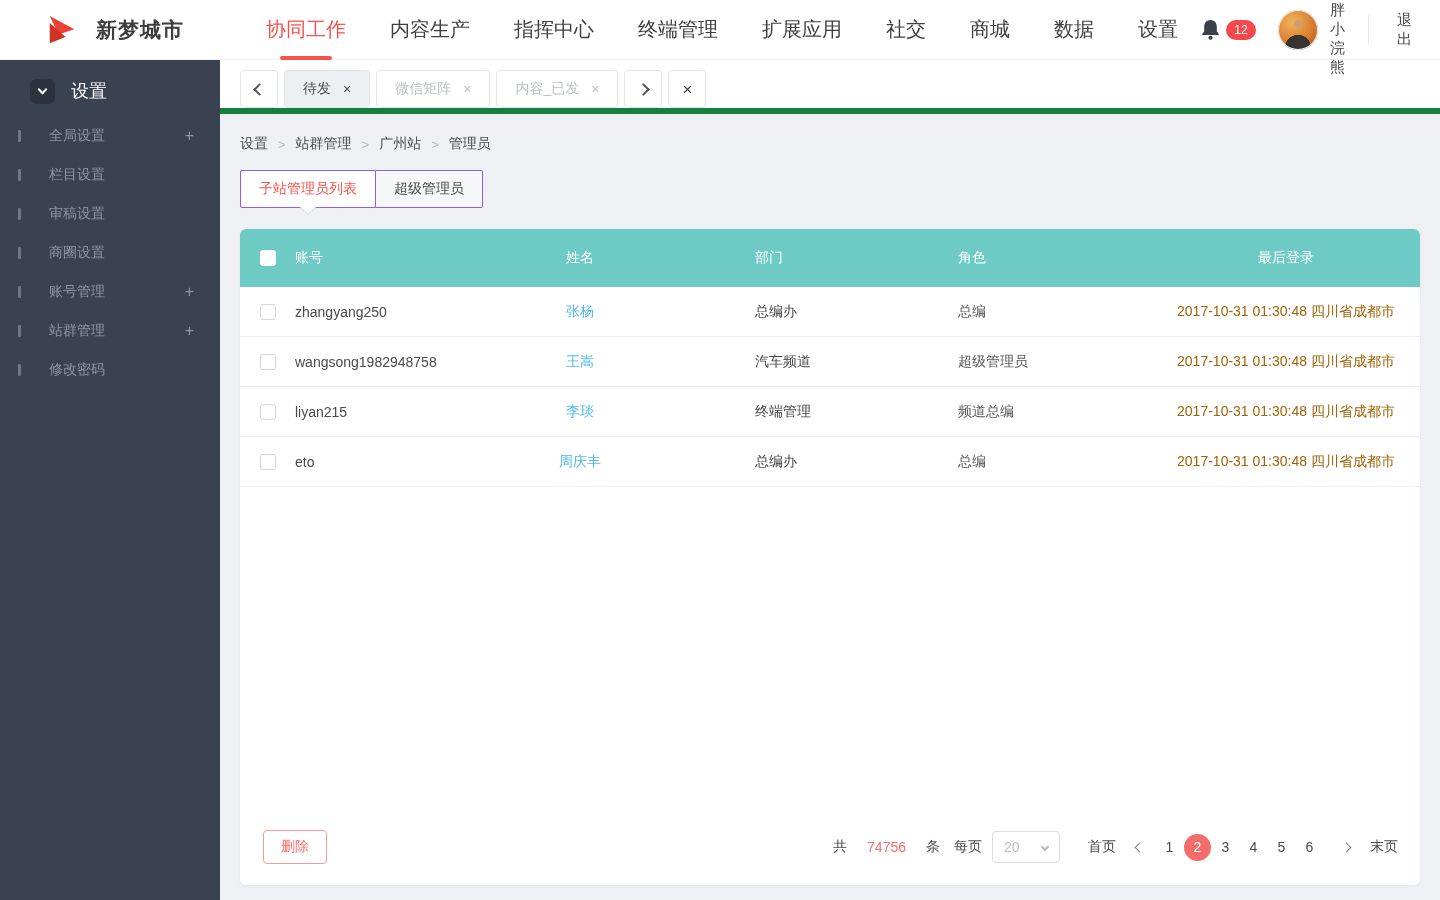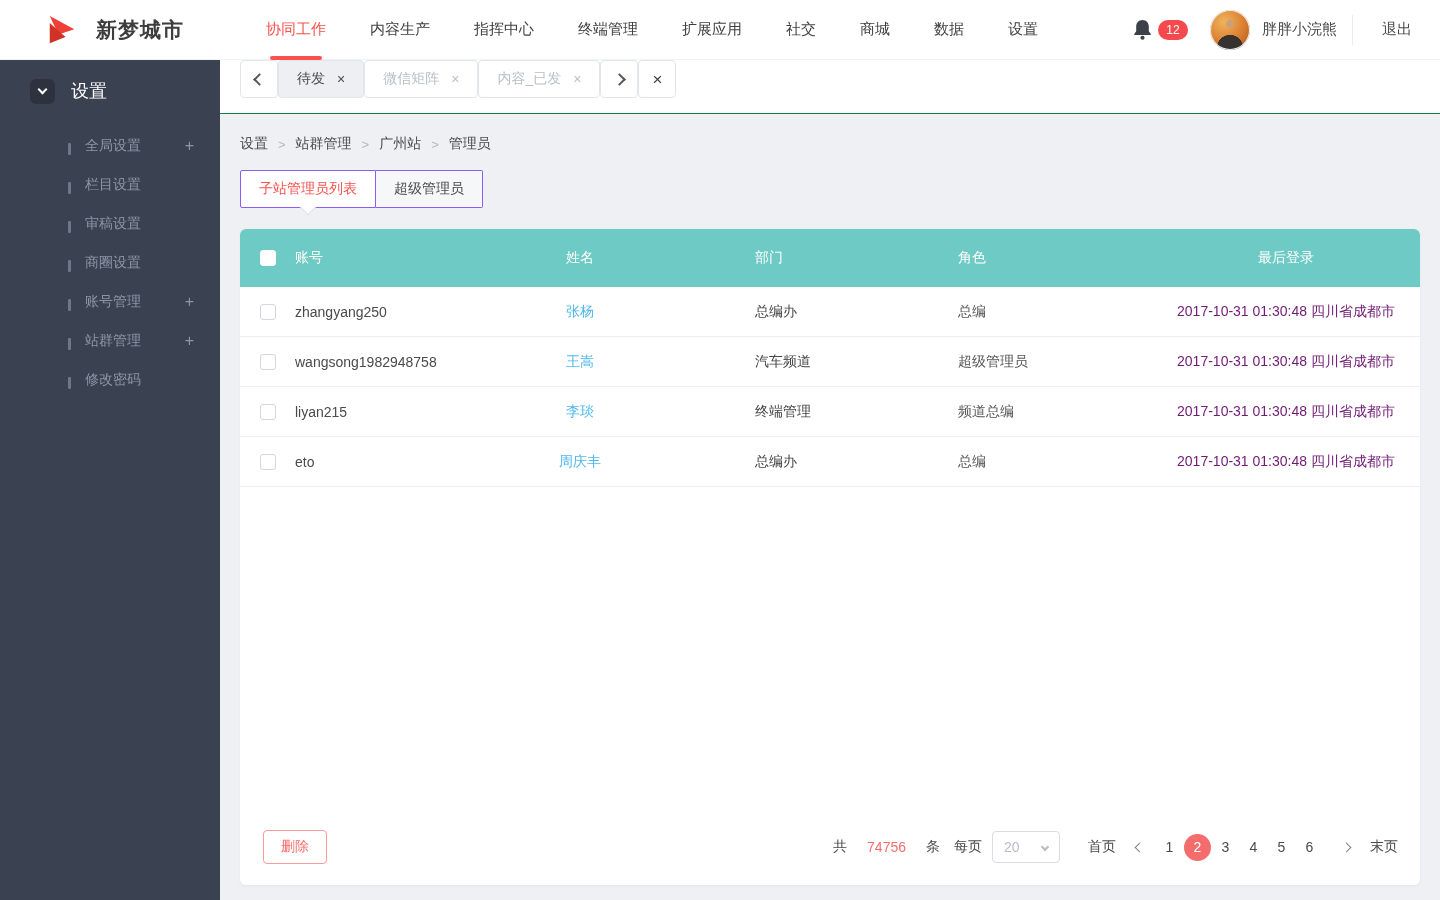--- a/index.html
+++ b/index.html
@@ -5,21 +5,21 @@
   * { margin:0; padding:0; box-sizing:border-box; }
   html,body { width:1440px; height:900px; overflow:hidden;
     font-family:"Liberation Sans","DejaVu Sans",sans-serif; background:#eef0f4; color:#4a4a4a; }
 
   
   .topbar { height:60px; background:#fff; display:flex; align-items:center; position:relative; z-index:5;
     border-bottom:1px solid #f2f3f5; }
   .brand { width:220px; display:flex; align-items:center; gap:20px; padding-left:48px; flex:none; }
   .brand-title { font-size:21px; font-weight:bold; color:#3d3d3d; letter-spacing:1px; }
   .topnav { display:flex; margin-left:24px; height:60px; }
-  .topnav-item { padding:0 22px; height:60px; display:flex; align-items:center; font-size:15px;
+  .topnav-item { padding:0 22px; height:60px; display:flex; align-items:center; font-size:20px;
     color:#3f3f3f; position:relative; cursor:pointer; white-space:nowrap; }
   .topnav-item.active { color:#f8524c; }
   .topnav-item.active::after { content:""; position:absolute; left:50%; transform:translateX(-50%);
     bottom:0; width:52px; height:4px; border-radius:2px; background:#f8524c; }
   .top-right { margin-left:auto; display:flex; align-items:center; padding-right:16px; }
   .bell-wrap { display:flex; align-items:center; }
   .badge { margin-left:5px; min-width:30px; height:20px; border-radius:10px; background:#f5494d;
     color:#fff; font-size:12px; display:flex; align-items:center; justify-content:center; padding:0 8px; }
   .avatar { width:40px; height:40px; border-radius:50%; margin-left:22px; flex:none;
     background:
@@ -32,30 +32,30 @@
   .logout { font-size:15px; color:#4a4a4a; padding:0 12px; cursor:pointer; }
 
   
   .layout { display:flex; height:840px; }
   .sidebar { width:220px; flex:none; background:#3a4150; }
   .sb-head { display:flex; align-items:center; gap:16px; margin:18px 0 0 30px; height:26px; }
   .sb-chevbox { width:25px; height:25px; border-radius:6px; background:rgba(0,0,0,.22);
     display:flex; align-items:center; justify-content:center; cursor:pointer; }
   .sb-title { color:#fff; font-size:18px; }
   .sb-items { margin-top:12px; }
-  .sb-item { height:39px; display:flex; align-items:flex-end; gap:14px; padding:0 26px 0 68px;
+  .sb-item { height:39px; display:flex; align-items:center; gap:28px; padding:0 26px 0 18px;
     color:#8d95a6; font-size:14px; cursor:pointer; }
   .sb-bullet { width:3px; height:12px; border-radius:1px; background:#6e7687; flex:none; }
   .sb-plus { margin-left:auto; font-size:16px; color:#8d95a6; }
 
   .main { flex:1; display:flex; flex-direction:column; background:#eef0f4; min-width:0; }
 
   
-  .tabstrip { height:54px; background:#fff; border-bottom:1px solid #15803d; display:flex;
-    align-items:flex-start; padding-left:20px; gap:0; flex:none; }
+  .tabstrip { height:54px; background:#fff; border-bottom:6px solid #15803d; display:flex;
+    align-items:flex-end; padding-left:20px; gap:6px; flex:none; }
   .tool-btn { width:38px; height:38px; border:1px solid #e2e5ea; border-radius:4px; background:#fff;
     display:flex; align-items:center; justify-content:center; cursor:pointer; }
   .tab { height:38px; border:1px solid #e2e5ea; border-radius:4px; background:#fff; display:flex;
     align-items:center; padding:0 18px; gap:12px; font-size:14px; color:#b9bec6; cursor:pointer; }
   .tab.active { background:#edeff2; color:#4a4a4a; }
   .tab .tab-x { font-size:14px; }
   .x-glyph { font-size:17px; color:#3f3f3f; line-height:1; }
 
   
   .chev { display:inline-block; width:9px; height:9px; border-style:solid; border-color:#555;
@@ -100,21 +100,21 @@
   .checkbox.head { border-color:#fff; }
   .c-account { width:200px; padding-left:11px; flex:none; }
   .c-name { width:192px; text-align:center; flex:none; }
   .c-dept { width:203px; padding-left:79px; flex:none; }
   .c-role { width:200px; padding-left:79px; flex:none; }
   .c-last { flex:1; padding-left:73px; text-align:center; }
   .trow .c-account { color:#4a4a4a; }
   .name-link { color:#4db8ee; cursor:pointer; }
   .trow .c-dept { color:#454545; }
   .trow .c-role { color:#565656; }
-  .trow .c-last { color:#701a75; }
+  .trow .c-last { color:#a16207; }
   .card-spacer { flex:1; }
 
   
   .card-footer { flex:none; display:flex; align-items:center; padding:0 22px 21px 23px; }
   .delete-btn { width:64px; height:34px; border:1px solid #f79b9b; border-radius:4px; background:#fff;
     color:#f56c6c; font-size:14px; cursor:pointer; font-family:inherit; }
   .pagination { margin-left:auto; display:flex; align-items:center; font-size:14px; color:#4a4a4a; }
   .total-num { color:#f56c6c; margin:0 20px; }
   .perpage-label { margin-left:14px; }
   .page-size { margin-left:10px; width:68px; height:32px; border:1px solid #d9dce1; border-radius:4px;

